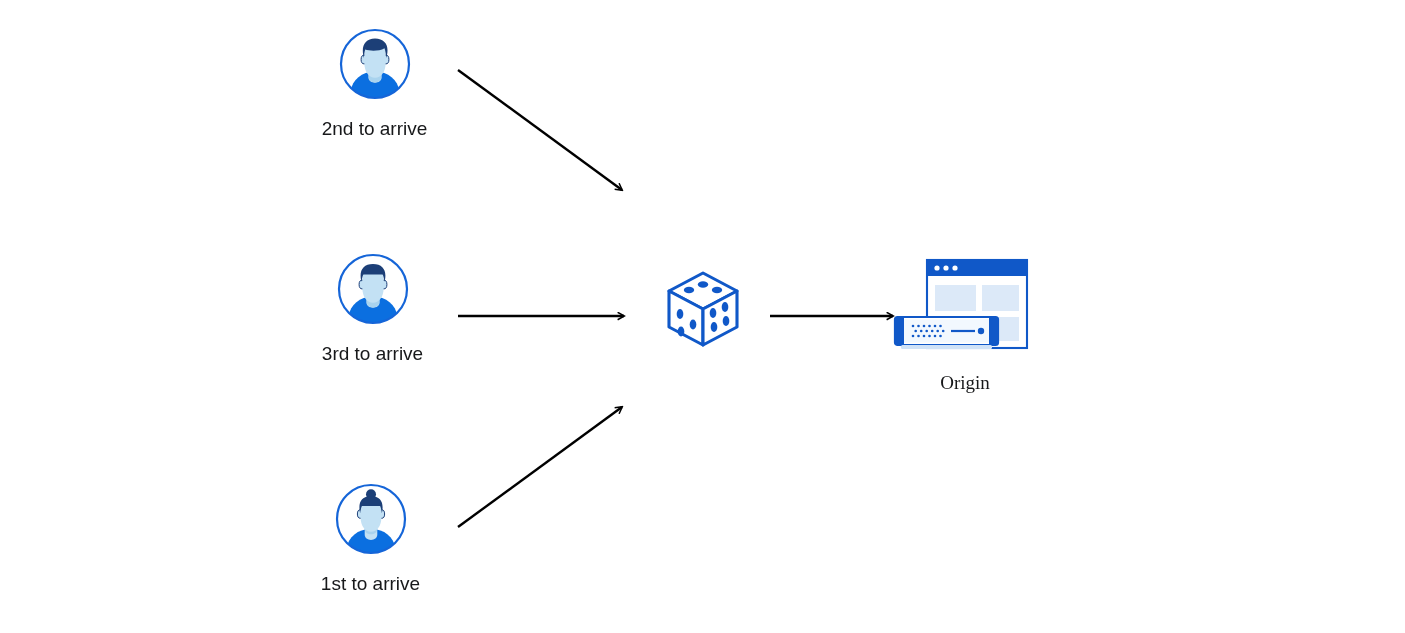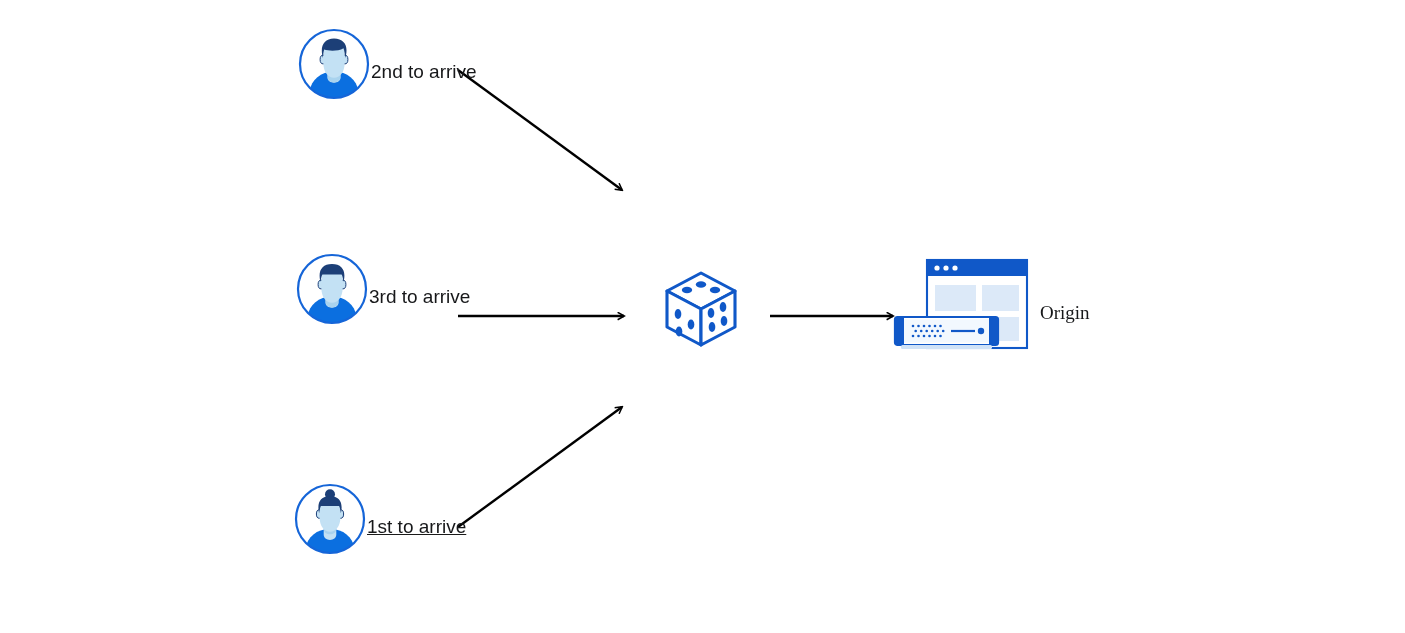--- a/index.html
+++ b/index.html
@@ -17,39 +17,40 @@
   }
   .canvas {
     position: absolute;
     left: 0; top: 0;
     width: 1405px;
     height: 633px;
   }
   .node {
     position: absolute;
     display: flex;
+    flex-direction: column;
     align-items: center;
   }
   .node-label {
     font-size: 19px;
     line-height: 24px;
     color: #17181a;
     white-space: nowrap;
     text-align: center;
     font-weight: 400;
   }
   .avatar-wrap {
     width: 74px;
     height: 74px;
     margin-bottom: 16px;
   }
   .avatar-wrap svg { display: block; }
   .user-a { left: 297px; top: 27px; width: 155px; }
   .user-b { left: 295px; top: 252px; width: 155px; }
-  .user-c { left: 293px; top: 482px; width: 155px; text-decoration: underline; }
+  .user-c { left: 293px; top: 482px; width: 155px; }
   .dice-node { left: 655px; top: 263px; width: 95px; }
   .dice-wrap { width: 92px; height: 92px; }
   .dice-wrap svg { display: block; }
   .origin-node { left: 890px; top: 255px; width: 150px; font-family: Liberation Serif, serif; }
   .origin-wrap { width: 150px; height: 110px; margin-bottom: 6px; }
   .origin-wrap svg { display: block; }
   .arrows {
     position: absolute;
     left: 0; top: 0;
     width: 1405px;

